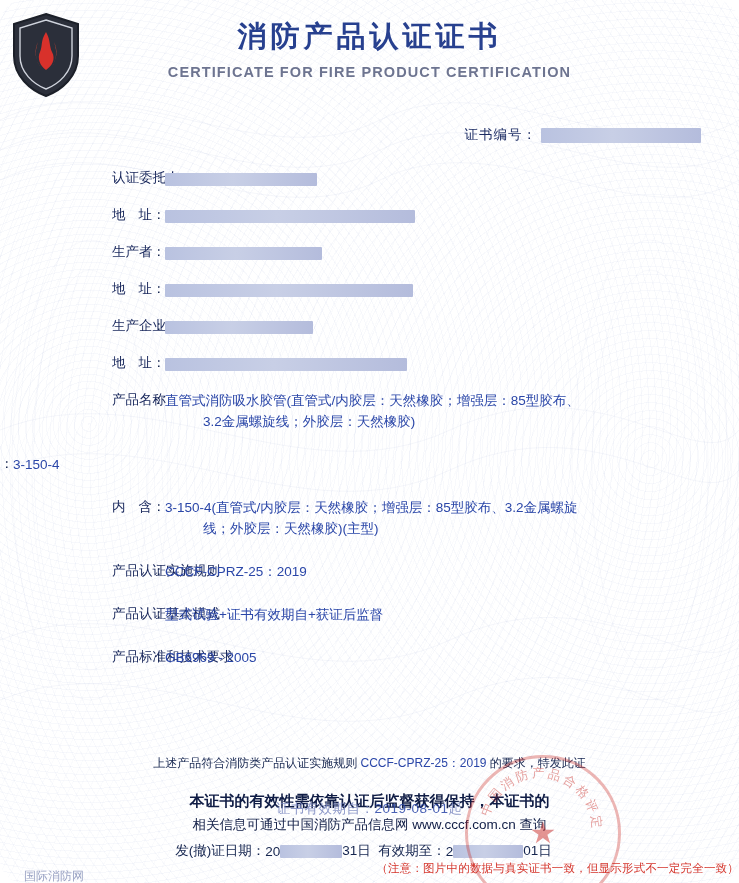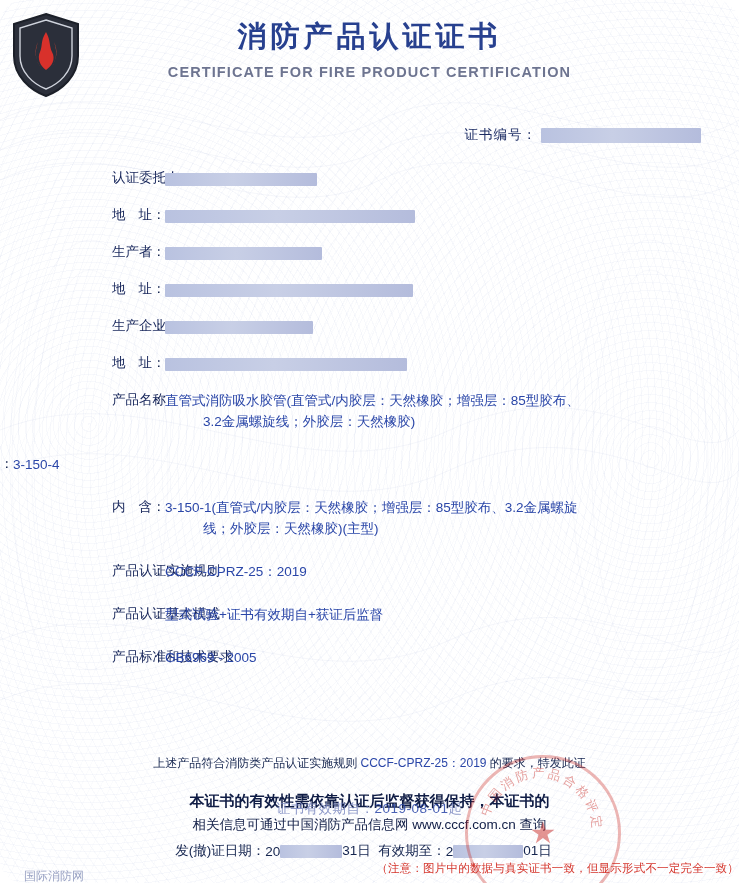--- a/index.html
+++ b/index.html
@@ -331,21 +331,21 @@
       <span class="colon">：</span>
       <span class="value blue-text">
         <span class="vline">3-150-4</span>
       </span>
     </div>
 
     <div class="row" style="margin-bottom:22px">
       <span class="label">内含</span>
       <span class="colon">：</span>
       <span class="value blue-text">
-        <span class="vline">3-150-1(直管式/内胶层：天然橡胶；增强层：85型胶布、3.2金属螺旋</span>
+        <span class="vline">3-150-4(直管式/内胶层：天然橡胶；增强层：85型胶布、3.2金属螺旋</span>
         <span class="vline indent-2">线；外胶层：天然橡胶)(主型)</span>
       </span>
     </div>
 
     <div class="row" style="margin-bottom:22px">
       <span class="label">产品认证实施规则</span>
       <span class="colon">：</span>
       <span class="value blue-text">
         <span class="vline">CCCF-CPRZ-25：2019</span>
       </span>

